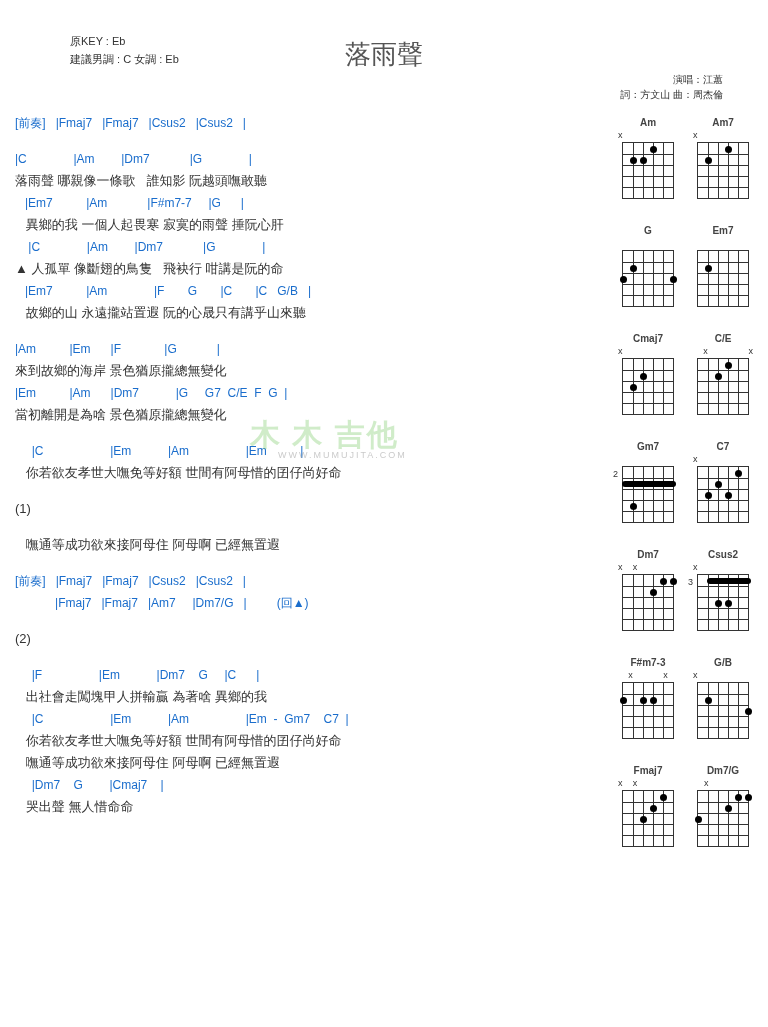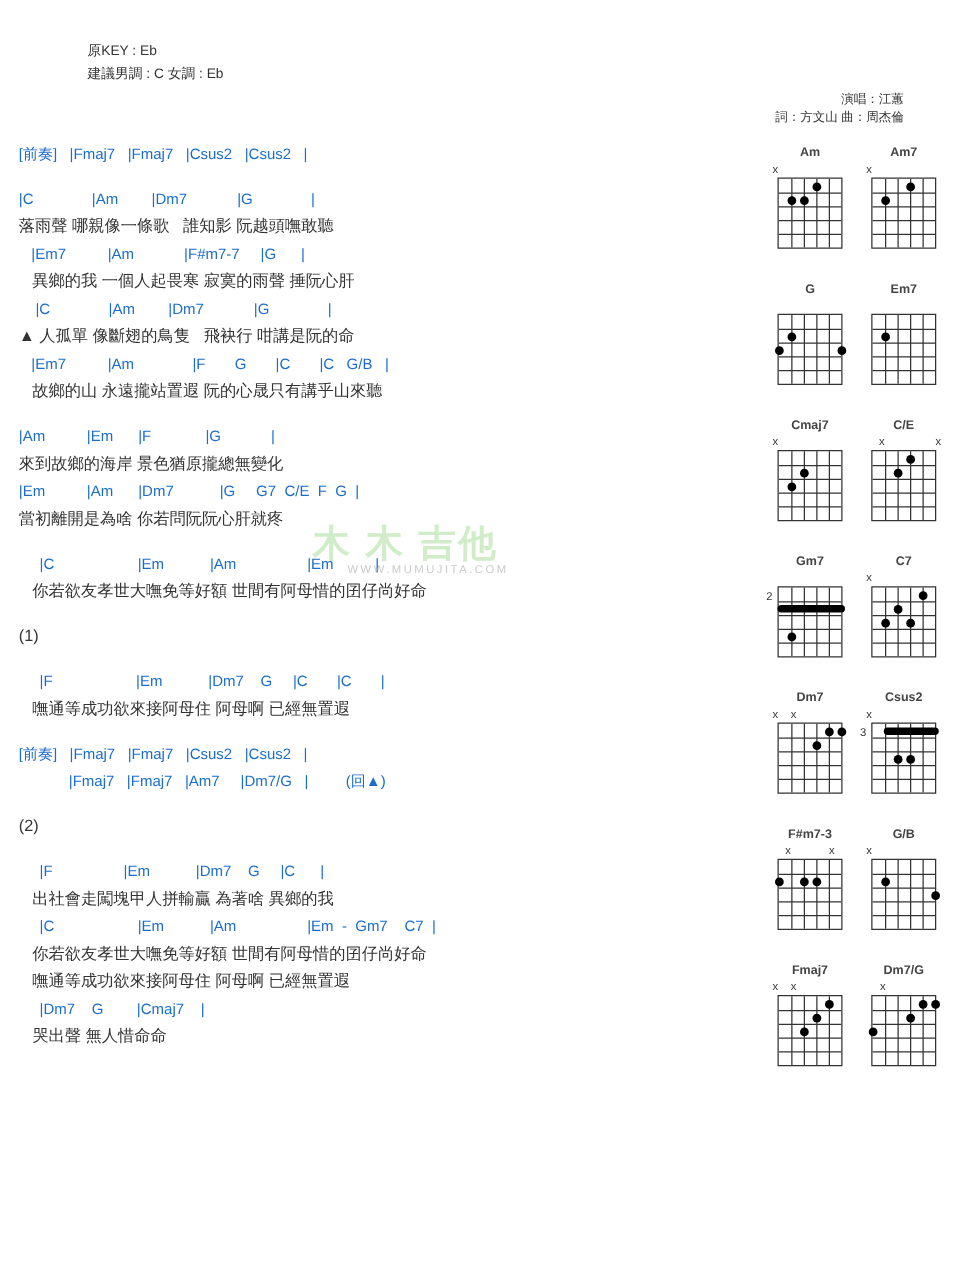--- a/index.html
+++ b/index.html
@@ -25,20 +25,21 @@
 </style>
 </head>
 <body>
 <div class="page">
 
 <div class="header">
   <div class="key-info">
     <div>原KEY : Eb</div>
     <div>建議男調 : C 女調 : Eb</div>
   </div>
+  <div class="title">落雨聲</div>
   <div class="credits">
     <div>演唱：江蕙</div>
     <div>詞：方文山  曲：周杰倫</div>
   </div>
 </div>
 
 <div class="watermark">木 木 吉他</div>
 <div class="wm-sub">WWW.MUMUJITA.COM</div>
 
 <div class="main">
@@ -53,31 +54,30 @@
           <div class="lyric-line">   異鄉的我 一個人起畏寒 寂寞的雨聲 捶阮心肝</div>
           <div class="chord-line">    |C              |Am        |Dm7            |G              |</div>
           <div class="lyric-line">▲ 人孤單 像斷翅的鳥隻   飛袂行 咁講是阮的命</div>
           <div class="chord-line">   |Em7          |Am              |F       G       |C       |C   G/B   |</div>
           <div class="lyric-line">   故鄉的山 永遠攏站置遐 阮的心晟只有講乎山來聽</div>
         </div>
         <div class="section">
           <div class="chord-line">|Am          |Em      |F             |G            |</div>
           <div class="lyric-line">來到故鄉的海岸 景色猶原攏總無變化</div>
           <div class="chord-line">|Em          |Am      |Dm7           |G     G7  C/E  F  G  |</div>
-          <div class="lyric-line">當初離開是為啥 你若問阮阮心肝就疼</div>
+          <div class="lyric-line">當初離開是為啥 景色猶原攏總無變化</div>
         </div>
         <div class="section">
           <div class="chord-line">     |C                    |Em           |Am                 |Em          |</div>
           <div class="lyric-line">   你若欲友孝世大嘸免等好額 世間有阿母惜的囝仔尚好命</div>
         </div>
         <div class="section">
           <div class="lyric-line">(1)</div>
         </div>
         <div class="section">
-          <div class="chord-line">     |F                    |Em           |Dm7    G     |C       |C       |</div>
           <div class="lyric-line">   嘸通等成功欲來接阿母住 阿母啊 已經無置遐</div>
         </div>
         <div class="section">
           <div class="chord-line">[前奏]   |Fmaj7   |Fmaj7   |Csus2   |Csus2   |</div>
           <div class="chord-line">            |Fmaj7   |Fmaj7   |Am7     |Dm7/G   |         (回▲)</div>
         </div>
         <div class="section">
           <div class="lyric-line">(2)</div>
         </div>
         <div class="section">

